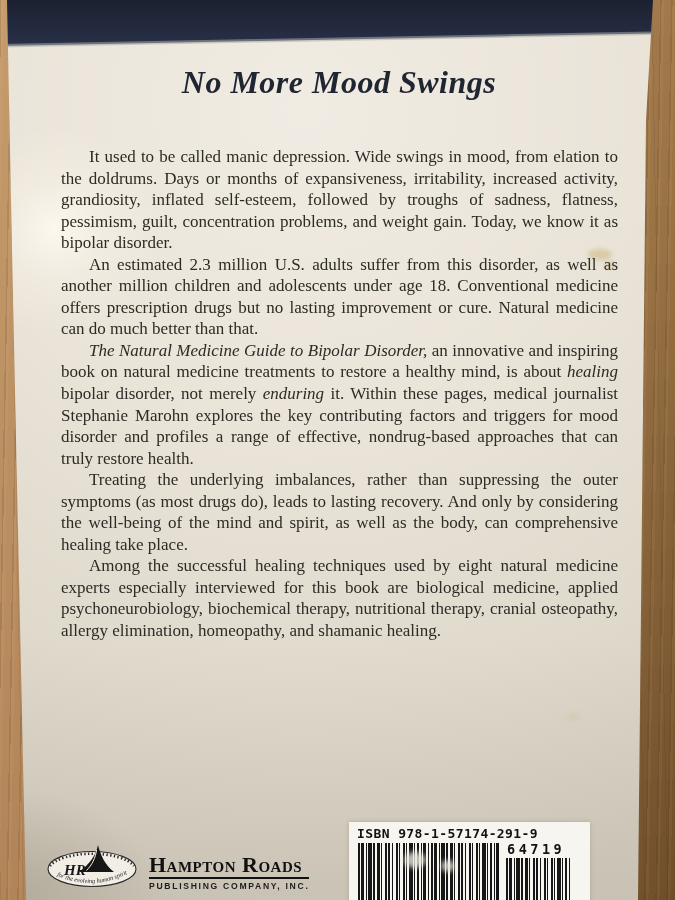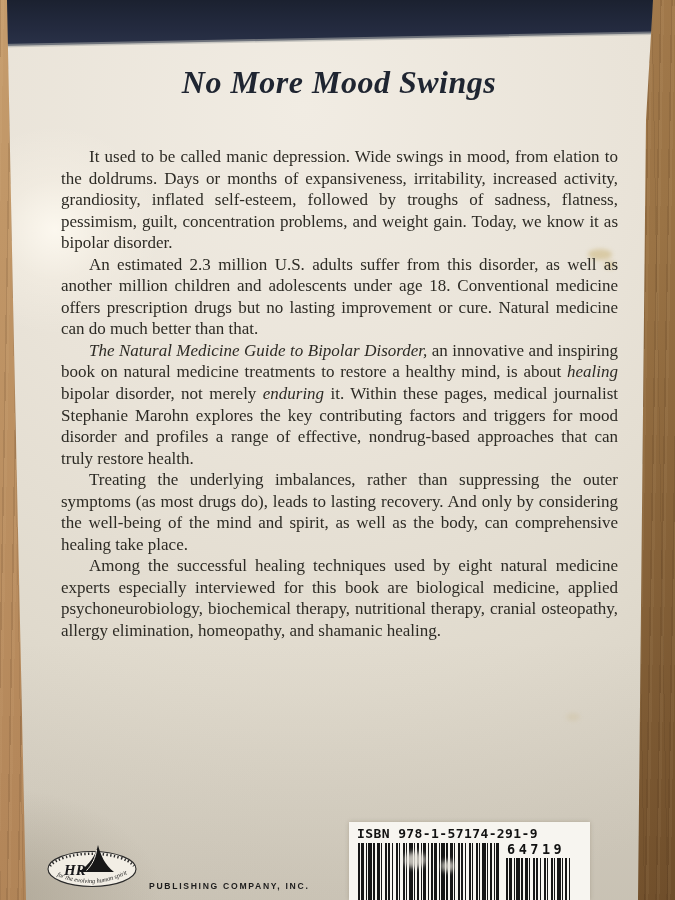--- a/index.html
+++ b/index.html
@@ -127,20 +127,21 @@
         <ellipse cx="48" cy="28" rx="44" ry="17.5" fill="#f2eee5" stroke="#2b2b2b" stroke-width="1.1"></ellipse>
         <path d="M 6 25 A 44 17.5 0 0 1 90 25" fill="none" stroke="#2b2b2b" stroke-width="2.6" stroke-dasharray="1.4 2.3"></path>
         <path d="M 54 4 C 52 14 46 23 35 31 L 70 31 C 61 24 56.5 14 54 4 Z" fill="#171717"></path>
         <path d="M 52.5 9 C 51.5 17 48 24 42.5 29.5" stroke="#f2eee5" stroke-width="1" fill="none"></path>
         <text x="20" y="34" font-size="15" font-style="italic" font-weight="700" font-family="Liberation Serif, serif" fill="#17171a">HR</text>
         <text font-size="6.3" font-style="italic" font-family="Liberation Serif, serif" fill="#1c1c1c">
           <textPath href="#tagline-arc" startOffset="50%" text-anchor="middle">for the evolving human spirit</textPath>
         </text>
       </svg>
       <div>
+        <div class="pub-name">Hampton Roads</div>
         <div class="pub-line2">PUBLISHING COMPANY, INC.</div>
       </div>
     </div>
 
     <div class="barcode-box">
       <div class="isbn-label">ISBN 978-1-57174-291-9</div>
       <div class="bars bars-main">
           <div style="left:0px;width:2px;height:57px"></div>
           <div style="left:3px;width:3px;height:57px"></div>
           <div style="left:8px;width:1px;height:57px"></div>

